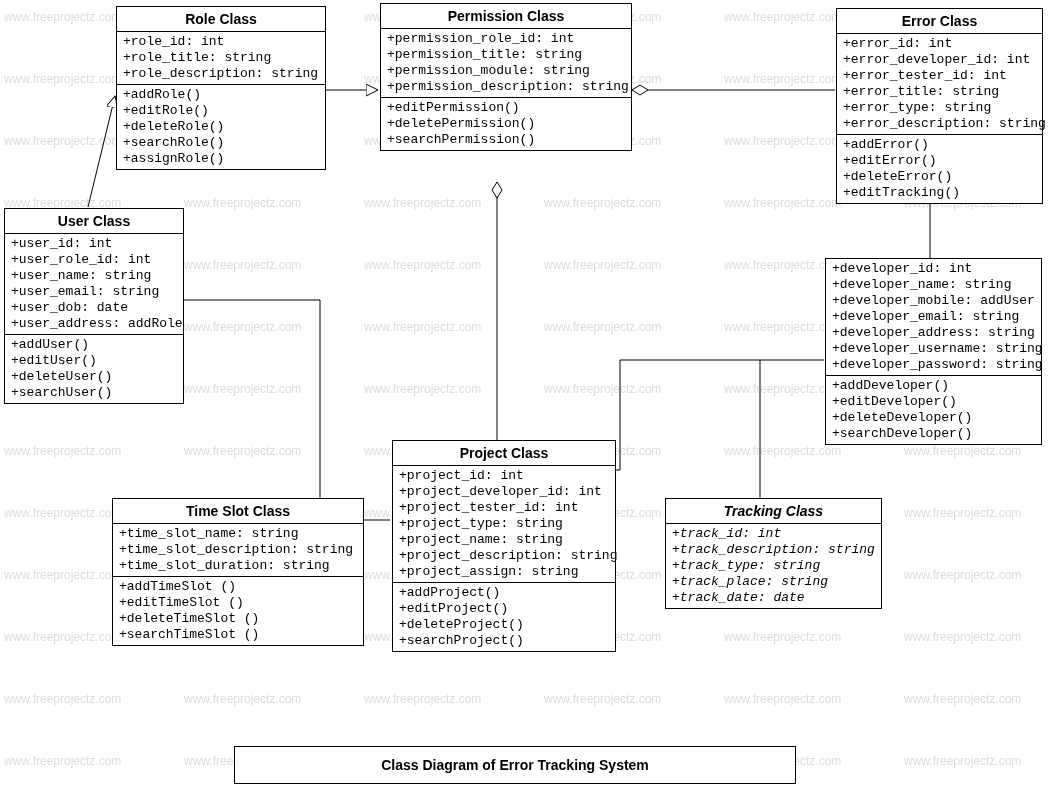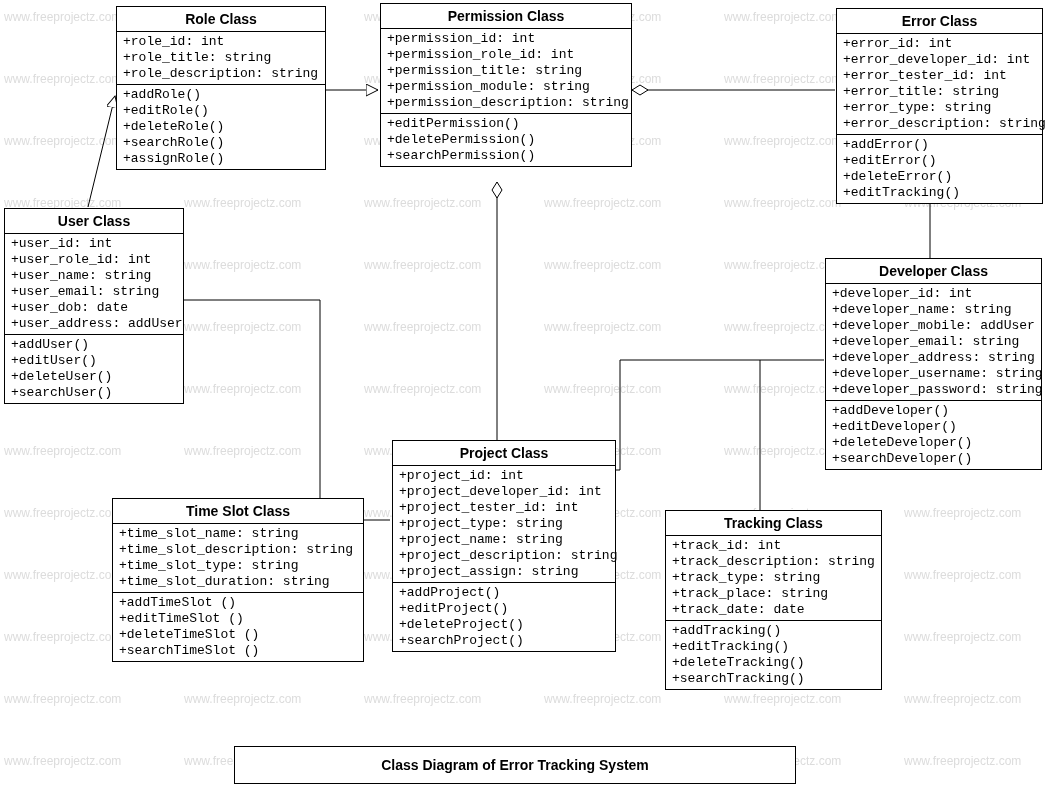--- a/index.html
+++ b/index.html
@@ -110,21 +110,20 @@
       <div>+editRole()</div>
       <div>+deleteRole()</div>
       <div>+searchRole()</div>
       <div>+assignRole()</div>
     </div>
 </div>
 
 <div class="class-box" style="left:380px; top:3px; width:250px;">
   <div class="class-title">Permission Class</div>
   <div class="class-section">
-      <div>+permission_id: int</div>
       <div>+permission_role_id: int</div>
       <div>+permission_title: string</div>
       <div>+permission_module: string</div>
       <div>+permission_description: string</div>
     </div>
   <div class="class-section">
       <div>+editPermission()</div>
       <div>+deletePermission()</div>
       <div>+searchPermission()</div>
     </div>
@@ -149,32 +148,31 @@
 </div>
 
 <div class="class-box" style="left:4px; top:208px; width:178px;">
   <div class="class-title">User Class</div>
   <div class="class-section">
       <div>+user_id: int</div>
       <div>+user_role_id: int</div>
       <div>+user_name: string</div>
       <div>+user_email: string</div>
       <div>+user_dob: date</div>
-      <div>+user_address: addUser</div>
+      <div>+user_address: addRole</div>
     </div>
   <div class="class-section">
       <div>+addUser()</div>
       <div>+editUser()</div>
       <div>+deleteUser()</div>
       <div>+searchUser()</div>
     </div>
 </div>
 
 <div class="class-box" style="left:825px; top:258px; width:215px;">
-  <div class="class-title">Developer Class</div>
   <div class="class-section">
       <div>+developer_id: int</div>
       <div>+developer_name: string</div>
       <div>+developer_mobile: addUser</div>
       <div>+developer_email: string</div>
       <div>+developer_address: string</div>
       <div>+developer_username: string</div>
       <div>+developer_password: string</div>
     </div>
   <div class="class-section">
@@ -183,21 +181,20 @@
       <div>+deleteDeveloper()</div>
       <div>+searchDeveloper()</div>
     </div>
 </div>
 
 <div class="class-box" style="left:112px; top:498px; width:250px;">
   <div class="class-title">Time Slot Class</div>
   <div class="class-section">
       <div>+time_slot_name: string</div>
       <div>+time_slot_description: string</div>
-      <div>+time_slot_type: string</div>
       <div>+time_slot_duration: string</div>
     </div>
   <div class="class-section">
       <div>+addTimeSlot ()</div>
       <div>+editTimeSlot ()</div>
       <div>+deleteTimeSlot ()</div>
       <div>+searchTimeSlot ()</div>
     </div>
 </div>
 
@@ -213,34 +210,28 @@
       <div>+project_assign: string</div>
     </div>
   <div class="class-section">
       <div>+addProject()</div>
       <div>+editProject()</div>
       <div>+deleteProject()</div>
       <div>+searchProject()</div>
     </div>
 </div>
 
-<div class="class-box" style="left:665px; top:510px; width:215px;">
+<div class="class-box" style="left:665px; top:498px; width:215px;font-style:italic;">
   <div class="class-title">Tracking Class</div>
   <div class="class-section">
       <div>+track_id: int</div>
       <div>+track_description: string</div>
       <div>+track_type: string</div>
       <div>+track_place: string</div>
       <div>+track_date: date</div>
-    </div>
-  <div class="class-section">
-      <div>+addTracking()</div>
-      <div>+editTracking()</div>
-      <div>+deleteTracking()</div>
-      <div>+searchTracking()</div>
     </div>
 </div>
 
 <div class="caption-box" style="left:234px; top:746px; width:520px;">
   <span>Class Diagram of Error Tracking System</span>
 </div>
 
 <div class="watermark" style="left: 4px; top: 10px;">www.freeprojectz.com</div>
 <div class="watermark" style="left: 184px; top: 10px;">www.freeprojectz.com</div>
 <div class="watermark" style="left: 364px; top: 10px;">www.freeprojectz.com</div>

